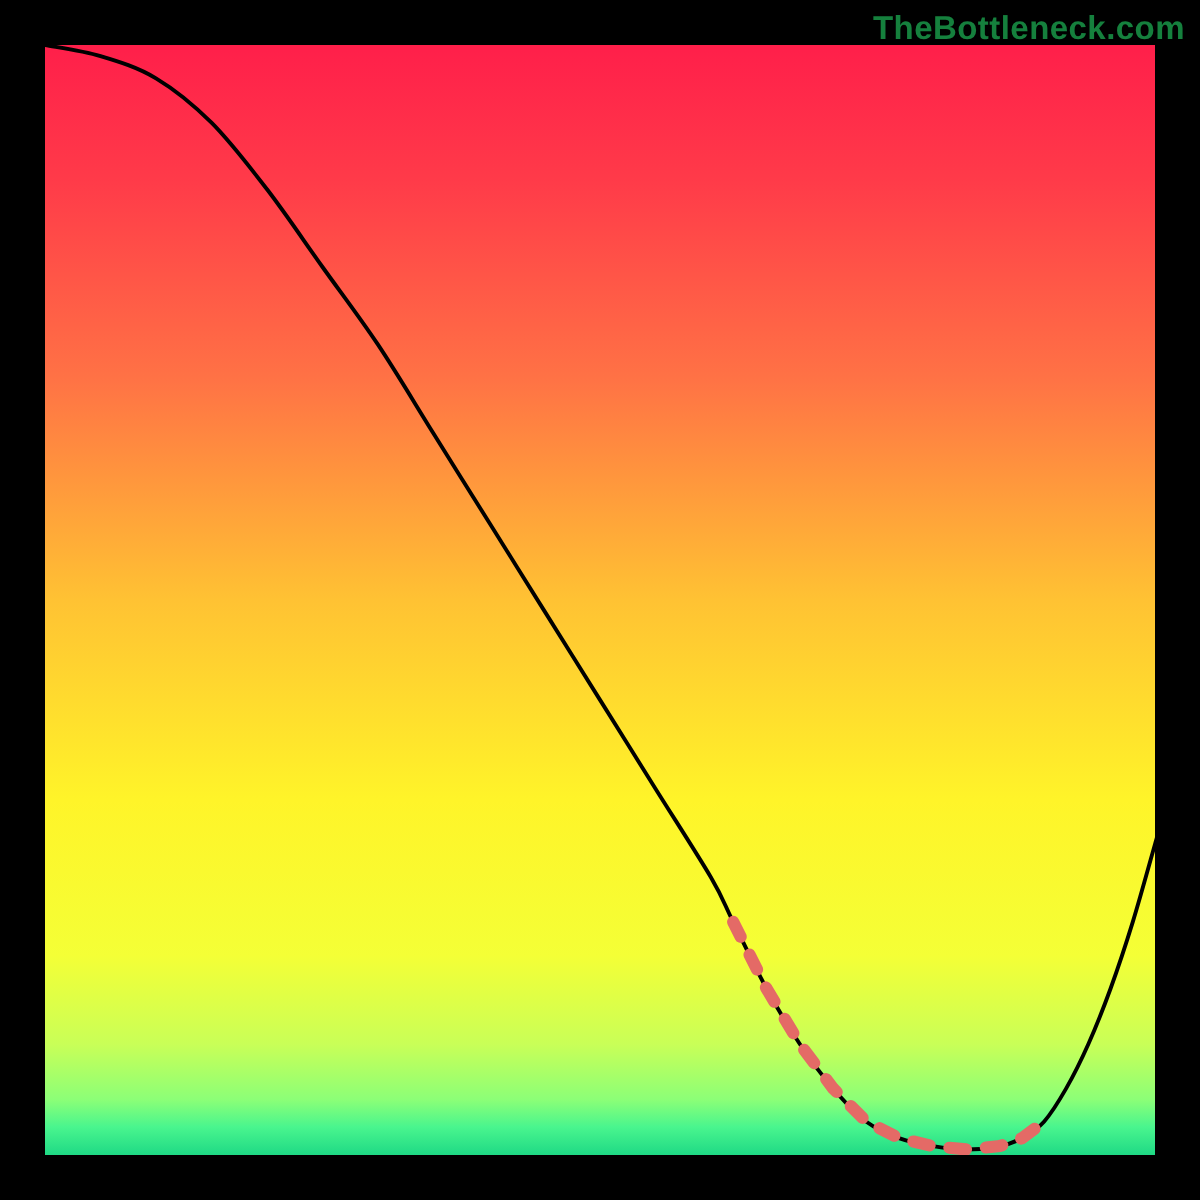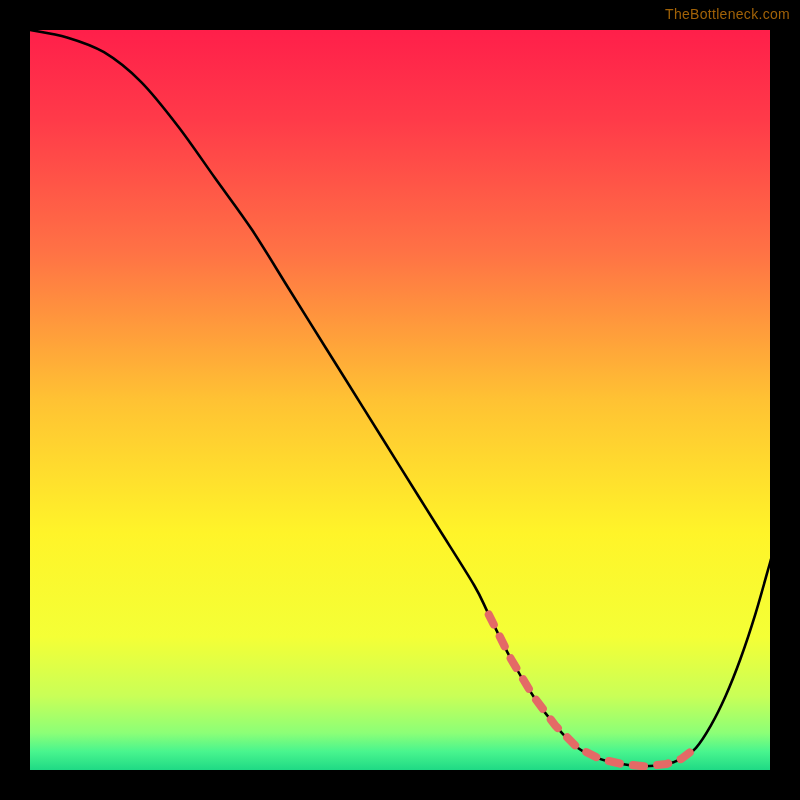--- a/index.html
+++ b/index.html
@@ -14,23 +14,23 @@
   .frame {
     position: relative;
     width: 800px;
     height: 800px;
     background: #000;
   }
   .watermark {
     position: absolute;
     top: 6px;
     right: 10px;
-    color: #a16207;
-    font-size: 14px;
-    font-weight: 400;
+    color: #15803d;
+    font-size: 22px;
+    font-weight: 700;
     letter-spacing: 0.3px;
     z-index: 10;
   }
   .plot-area {
     position: absolute;
     left: 30px;
     top: 30px;
     width: 740px;
     height: 740px;
     overflow: hidden;

